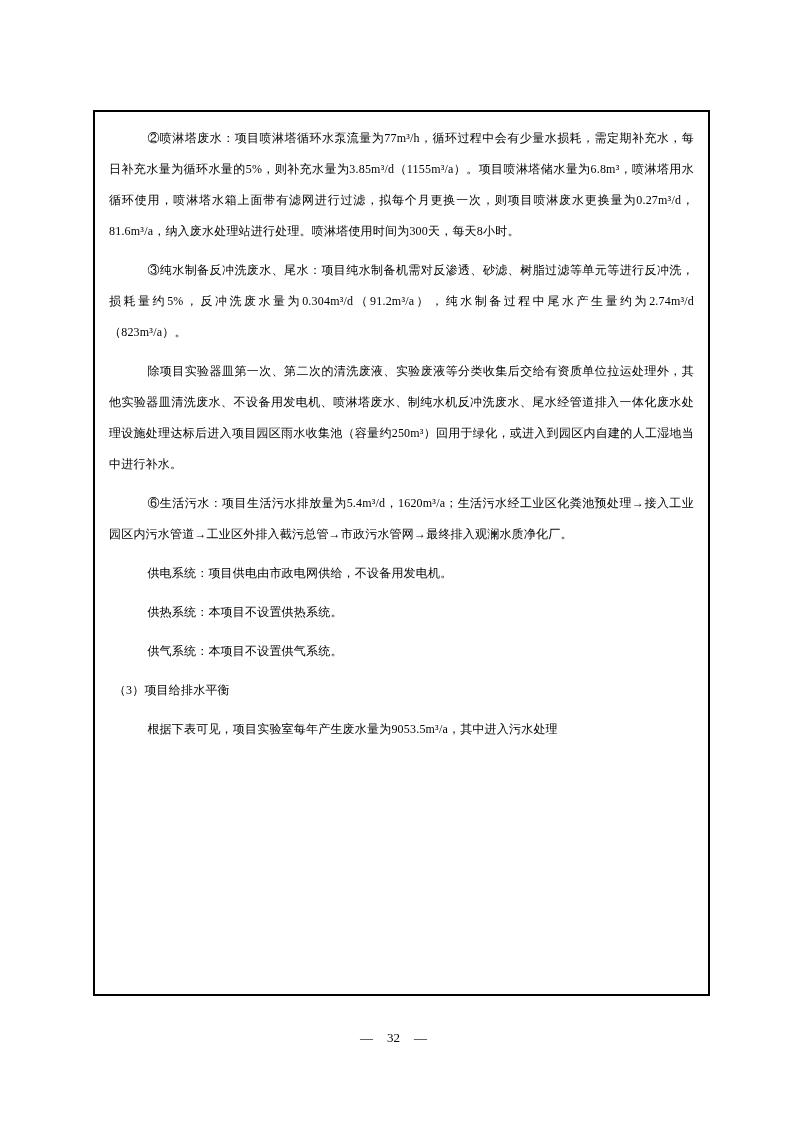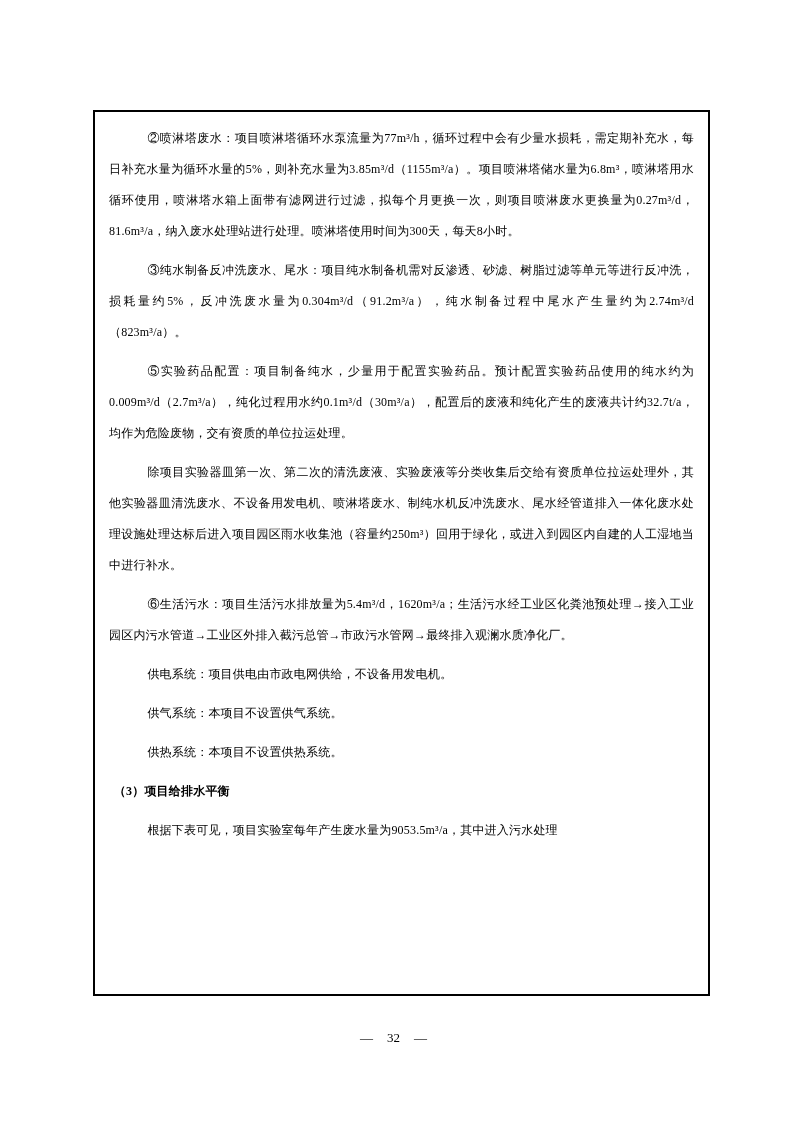--- a/index.html
+++ b/index.html
@@ -29,21 +29,20 @@
   .para {
     margin: 8px;
     font-size: 12px;
     line-height: 31px;
     text-align: justify;
     text-indent: 3.2em;
     letter-spacing: 0.2px;
   }
   .para.small-indent {
     text-indent: 0.4em;
-    font-weight: bold;
   }
   .footer {
     position: absolute;
     left: 93px;
     top: 1030px;
     width: 601px;
     display: flex;
     justify-content: center;
     align-items: center;
     gap: 14px;
@@ -54,26 +53,25 @@
   }
 </style>
 </head>
 <body>
 
 <div class="page">
 
   <div class="content-frame">
     <p class="para">②喷淋塔废水：项目喷淋塔循环水泵流量为77m³/h，循环过程中会有少量水损耗，需定期补充水，每日补充水量为循环水量的5%，则补充水量为3.85m³/d（1155m³/a）。项目喷淋塔储水量为6.8m³，喷淋塔用水循环使用，喷淋塔水箱上面带有滤网进行过滤，拟每个月更换一次，则项目喷淋废水更换量为0.27m³/d，81.6m³/a，纳入废水处理站进行处理。喷淋塔使用时间为300天，每天8小时。</p>
     <p class="para">③纯水制备反冲洗废水、尾水：项目纯水制备机需对反渗透、砂滤、树脂过滤等单元等进行反冲洗，损耗量约5%，反冲洗废水量为0.304m³/d（91.2m³/a），纯水制备过程中尾水产生量约为2.74m³/d（823m³/a）。</p>
-    <p class="para">⑤实验药品配置：项目制备纯水，少量用于配置实验药品。预计配置实验药品使用的纯水约为0.009m³/d（2.7m³/a），纯化过程用水约0.1m³/d（30m³/a），配置后的废液和纯化产生的废液共计约32.7t/a，均作为危险废物，交有资质的单位拉运处理。</p>
     <p class="para">除项目实验器皿第一次、第二次的清洗废液、实验废液等分类收集后交给有资质单位拉运处理外，其他实验器皿清洗废水、不设备用发电机、喷淋塔废水、制纯水机反冲洗废水、尾水经管道排入一体化废水处理设施处理达标后进入项目园区雨水收集池（容量约250m³）回用于绿化，或进入到园区内自建的人工湿地当中进行补水。</p>
     <p class="para">⑥生活污水：项目生活污水排放量为5.4m³/d，1620m³/a；生活污水经工业区化粪池预处理→接入工业园区内污水管道→工业区外排入截污总管→市政污水管网→最终排入观澜水质净化厂。</p>
     <p class="para">供电系统：项目供电由市政电网供给，不设备用发电机。</p>
+    <p class="para">供热系统：本项目不设置供热系统。</p>
     <p class="para">供气系统：本项目不设置供气系统。</p>
-    <p class="para">供热系统：本项目不设置供热系统。</p>
     <p class="para small-indent">（3）项目给排水平衡</p>
     <p class="para">根据下表可见，项目实验室每年产生废水量为9053.5m³/a，其中进入污水处理</p>
   </div>
 
   <div class="footer">
     <span class="dash">—</span>
     <span>32</span>
     <span class="dash">—</span>
   </div>
 

